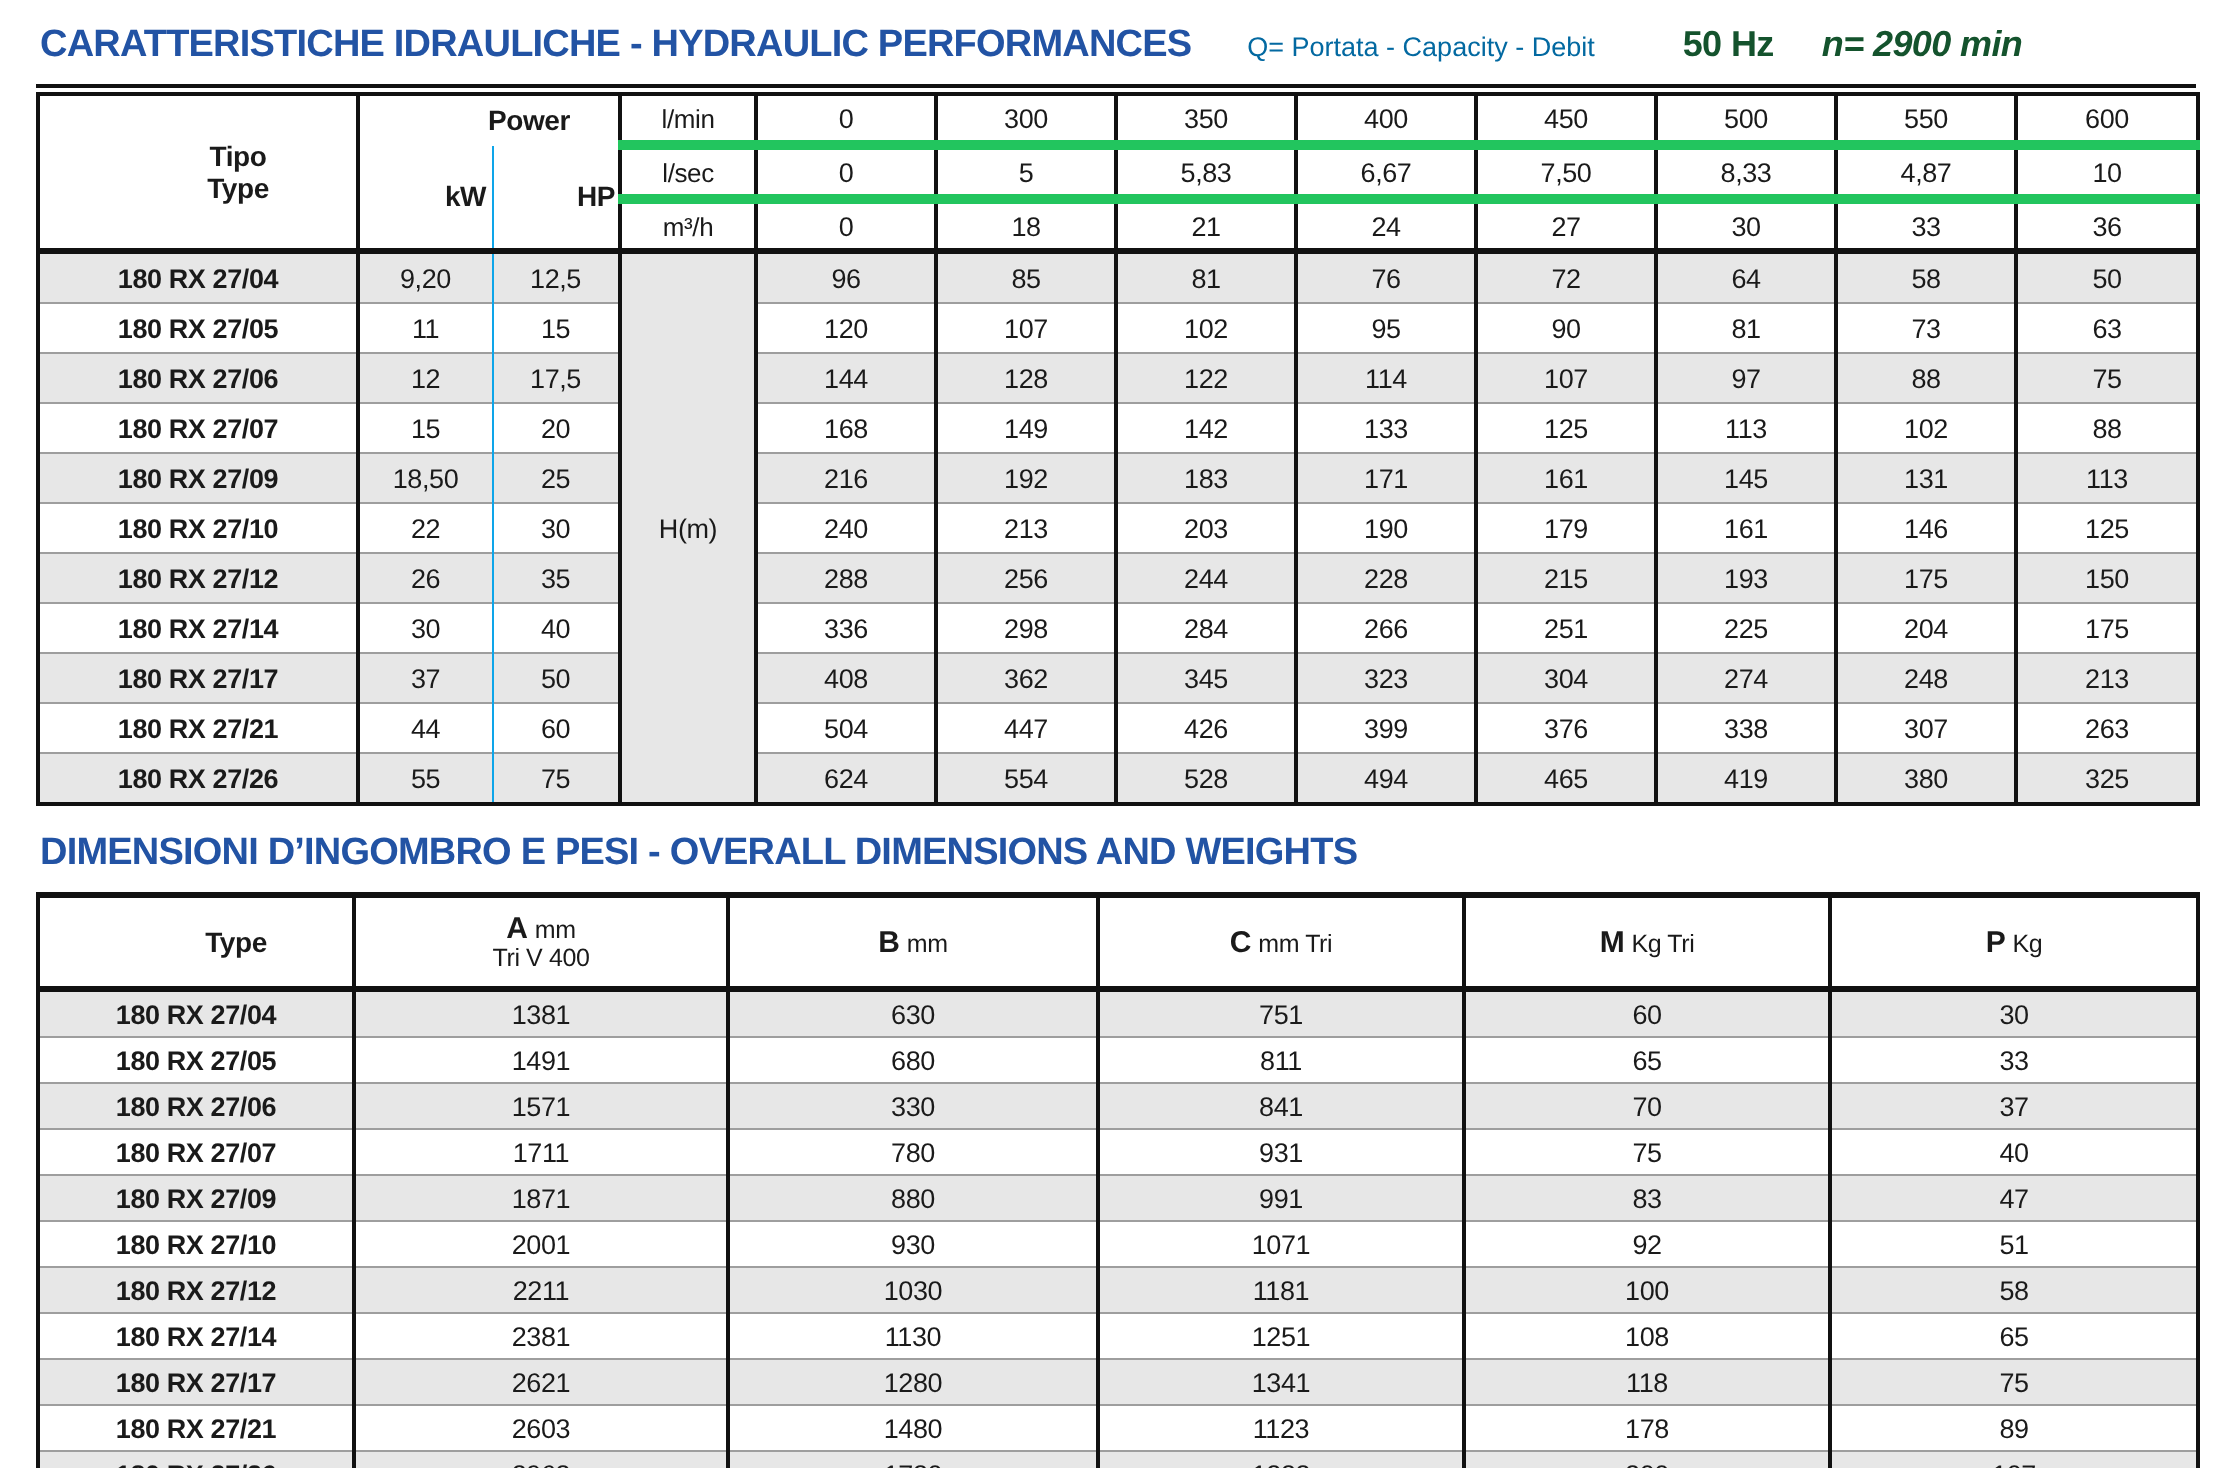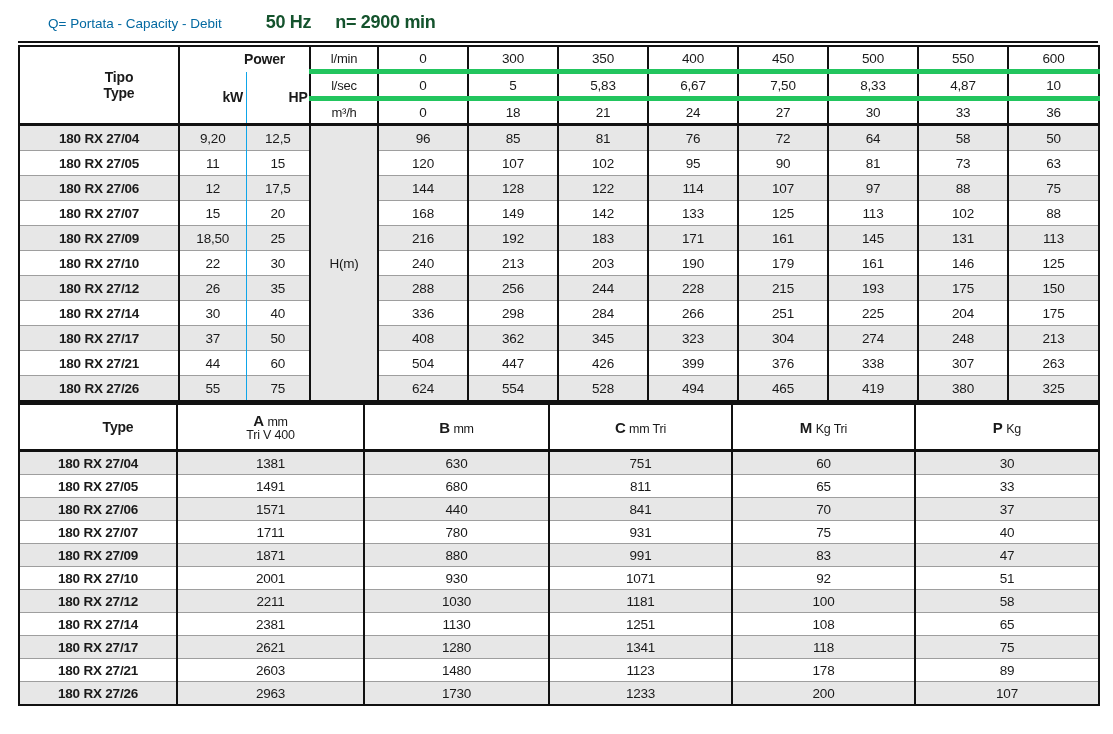--- a/index.html
+++ b/index.html
@@ -10,21 +10,21 @@
     color:#1a1a1a;
     -webkit-font-smoothing:antialiased;
   }
   .page{ padding:10px 15px 0 18px; }
 
   
   .titlebar{ display:flex; align-items:baseline; margin:2px 0 8px 2px; white-space:nowrap; }
   .title{ font-size:19px; font-weight:bold; letter-spacing:-0.4px; color:#2253A4; }
   .subtitle{ font-size:13.5px; color:#0369a1; margin-left:28px; }
   .freq{ font-size:18px; font-weight:bold; letter-spacing:-0.3px; color:#14532d; margin-left:44px; }
-  .speed{ margin-left:24px; }
+  .speed{ margin-left:24px;font-style:italic; }
   .title2bar{ margin:13px 0 8px 2px; }
 
   
   table{ border-collapse:collapse; table-layout:fixed; width:1080px; }
   td{ text-align:center; vertical-align:middle; padding:0 2px; font-size:13.5px; letter-spacing:-0.2px; }
 
   .dbl{ width:1080px; border-top:2px solid #111; padding-top:2px; }   
   .t1{ border:2px solid #111; }
   .t2{ border:2px solid #111; border-top:3px solid #111; }
 
@@ -51,20 +51,21 @@
   .th2 .big{ font-weight:bold; font-size:15px; }
   .th2 .sm{ font-size:12.5px; }
   .th2 .sub{ font-size:12.5px; line-height:13px; }
 </style>
 </head>
 <body>
 
 <div class="page">
 
   <div class="titlebar">
+    <span class="title">CARATTERISTICHE IDRAULICHE - HYDRAULIC PERFORMANCES</span>
     <span class="subtitle">Q= Portata - Capacity - Debit</span>
     <span class="freq">50 Hz</span>
     <span class="freq speed">n= 2900 min</span>
   </div>
 
   <div class="dbl">
     <table class="t1">
       <colgroup>
         <col style="width:160px">
           <col style="width:67px">
@@ -263,20 +264,23 @@
             <td class="bR2">494</td>
             <td class="bR2">465</td>
             <td class="bR2">419</td>
             <td class="bR2">380</td>
             <td class="">325</td>
           </tr>
         </tbody>
     </table>
   </div>
 
+  <div class="titlebar title2bar">
+    <span class="title">DIMENSIONI D’INGOMBRO E PESI - OVERALL DIMENSIONS AND WEIGHTS</span>
+  </div>
 
   <table class="t2">
     <colgroup>
       <col style="width:158px">
         <col style="width:187px">
         <col style="width:185px">
       <col style="width:183px">
         <col style="width:183px">
         <col style="width:184px">
     </colgroup>
@@ -314,21 +318,21 @@
           <td class="type bR2">180 RX 27/05</td>
           <td class="bR2">1491</td>
           <td class="bR2">680</td>
           <td class="bR2">811</td>
           <td class="bR2">65</td>
           <td class="">33</td>
         </tr>
         <tr class="stripe">
           <td class="type bR2">180 RX 27/06</td>
           <td class="bR2">1571</td>
-          <td class="bR2">440</td>
+          <td class="bR2">330</td>
           <td class="bR2">841</td>
           <td class="bR2">70</td>
           <td class="">37</td>
         </tr>
         <tr>
           <td class="type bR2">180 RX 27/07</td>
           <td class="bR2">1711</td>
           <td class="bR2">780</td>
           <td class="bR2">931</td>
           <td class="bR2">75</td>

